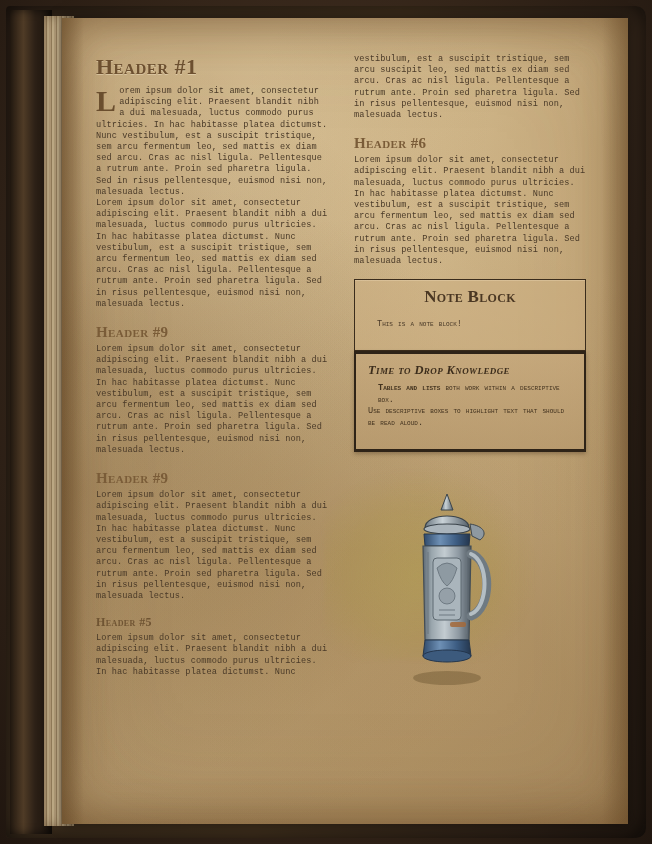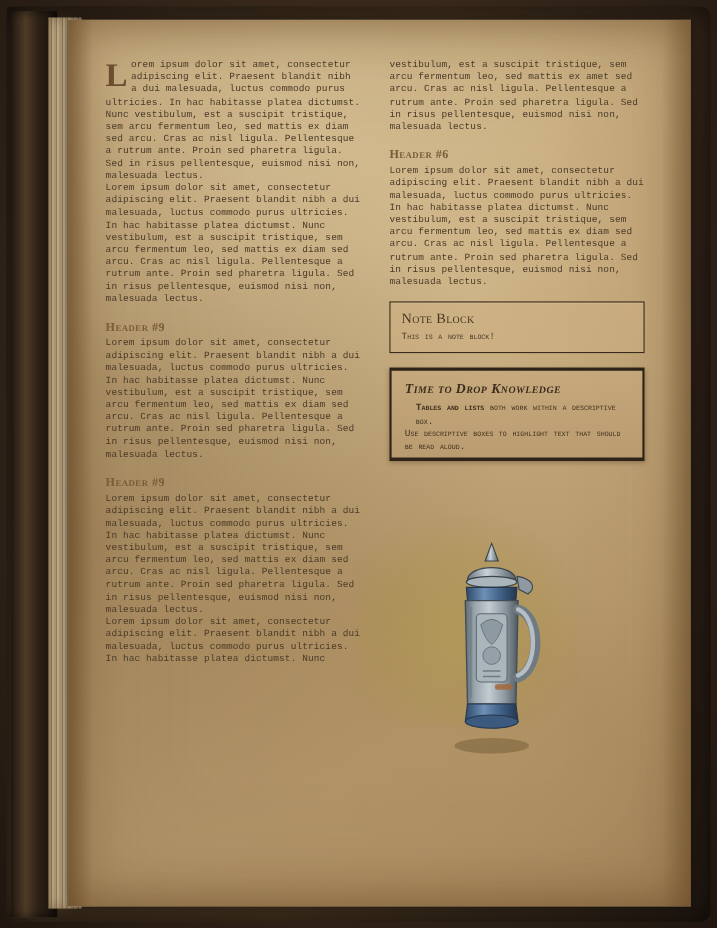--- a/index.html
+++ b/index.html
@@ -113,21 +113,21 @@
     font-size: 22px;
     letter-spacing: .5px;
     color: #6d5030;
     margin: 0 0 6px 0;
     text-shadow: 0 1px 0 rgba(255,245,220,.35);
   }
   .h2 {
     font-family: "Liberation Serif", serif;
     font-variant: small-caps;
     font-weight: bold;
-    font-size: 11px;
+    font-size: 15px;
     letter-spacing: .4px;
     color: #7a5c38;
     margin: 14px 0 3px 0;
   }
   .h3 {
     font-family: "Liberation Serif", serif;
     font-variant: small-caps;
     font-weight: bold;
     font-size: 12px;
     letter-spacing: .4px;
@@ -162,39 +162,39 @@
     position: relative;
     margin-top: 12px;
     padding: 7px 10px 9px 10px;
     background: rgba(205,176,131,.55);
     border: 1.5px solid #3a2c1c;
     box-shadow: 0 1px 0 rgba(255,240,210,.25) inset;
   }
   .note-title {
     font-family: "Liberation Serif", serif;
     font-variant: small-caps;
-    font-weight: normal;
-    font-size: 13px;
+    font-weight: bold;
+    font-size: 17px;
     color: #4a3723;
     margin: 0 0 3px 0;
     letter-spacing: .3px;
+    text-align: center;
   }
   .note-text {
     font-family: "Liberation Mono", monospace;
     font-variant: small-caps;
     font-size: 8.6px;
     color: #4a3a28;
-    margin: 0;
+    margin: 12px;
   }
 
   
   .desc-box {
     position: relative;
-    margin-top: 13px;
-    padding: 9px 12px 4px 12px;
+    padding: 9px 12px 20px 12px;
     background:
       linear-gradient(180deg, rgba(198,168,124,.75), rgba(184,154,110,.75));
     border-top: 3px solid #2e2317;
     border-bottom: 3px solid #2e2317;
     border-left: 2px solid #2e2317;
     border-right: 2px solid #2e2317;
     box-shadow: 0 2px 4px rgba(60,40,20,.35);
   }
   .desc-title {
     font-family: "Liberation Serif", serif;
@@ -315,37 +315,39 @@
       <path d="M33 152 L77 152 L79 168 L31 168 Z" fill="url(#blueG)" stroke="#27384c" stroke-width="1"></path>
       <ellipse cx="55" cy="168" rx="24" ry="6" fill="#3c5a7d" stroke="#24364d" stroke-width="1"></ellipse>
 
       <rect x="58" y="134" width="16" height="5" rx="2" fill="#a3693a" opacity=".85"></rect>
     </svg>
 
     <div id="content">
 
       <div class="col" id="col-left">
 
+        <h1 class="h1">Header #1</h1>
 
         <p class="body first"><span class="dropcap">L</span><span>orem ipsum dolor sit amet, consectetur adipiscing elit. Praesent blandit nibh a dui malesuada, luctus commodo purus ultricies. In hac habitasse platea dictumst. Nunc vestibulum, est a suscipit tristique, sem arcu fermentum leo, sed mattis ex diam sed arcu. Cras ac nisl ligula. Pellentesque a rutrum ante. Proin sed pharetra ligula. Sed in risus pellentesque, euismod nisi non, malesuada lectus.</span></p>
 
         <p class="body">Lorem ipsum dolor sit amet, consectetur adipiscing elit. Praesent blandit nibh a dui malesuada, luctus commodo purus ultricies. In hac habitasse platea dictumst. Nunc vestibulum, est a suscipit tristique, sem arcu fermentum leo, sed mattis ex diam sed arcu. Cras ac nisl ligula. Pellentesque a rutrum ante. Proin sed pharetra ligula. Sed in risus pellentesque, euismod nisi non, malesuada lectus.</p>
 
         <h2 class="h2">Header #9</h2>
         <p class="body">Lorem ipsum dolor sit amet, consectetur adipiscing elit. Praesent blandit nibh a dui malesuada, luctus commodo purus ultricies. In hac habitasse platea dictumst. Nunc vestibulum, est a suscipit tristique, sem arcu fermentum leo, sed mattis ex diam sed arcu. Cras ac nisl ligula. Pellentesque a rutrum ante. Proin sed pharetra ligula. Sed in risus pellentesque, euismod nisi non, malesuada lectus.</p>
 
         <h2 class="h2">Header #9</h2>
         <p class="body">Lorem ipsum dolor sit amet, consectetur adipiscing elit. Praesent blandit nibh a dui malesuada, luctus commodo purus ultricies. In hac habitasse platea dictumst. Nunc vestibulum, est a suscipit tristique, sem arcu fermentum leo, sed mattis ex diam sed arcu. Cras ac nisl ligula. Pellentesque a rutrum ante. Proin sed pharetra ligula. Sed in risus pellentesque, euismod nisi non, malesuada lectus.</p>
 
+        <h3 class="h3">Header #5</h3>
         <p class="body">Lorem ipsum dolor sit amet, consectetur adipiscing elit. Praesent blandit nibh a dui malesuada, luctus commodo purus ultricies. In hac habitasse platea dictumst. Nunc</p>
       </div>
 
       <div class="col" id="col-right">
 
-        <p class="body">vestibulum, est a suscipit tristique, sem arcu fermentum leo, sed mattis ex amet sed arcu. Cras ac nisl ligula. Pellentesque a rutrum ante. Proin sed pharetra ligula. Sed in risus pellentesque, euismod nisi non, malesuada lectus.</p>
+        <p class="body">vestibulum, est a suscipit tristique, sem arcu suscipit leo, sed mattis ex diam sed arcu. Cras ac nisl ligula. Pellentesque a rutrum ante. Proin sed pharetra ligula. Sed in risus pellentesque, euismod nisi non, malesuada lectus.</p>
 
         <h2 class="h2">Header #6</h2>
         <p class="body">Lorem ipsum dolor sit amet, consectetur adipiscing elit. Praesent blandit nibh a dui malesuada, luctus commodo purus ultricies. In hac habitasse platea dictumst. Nunc vestibulum, est a suscipit tristique, sem arcu fermentum leo, sed mattis ex diam sed arcu. Cras ac nisl ligula. Pellentesque a rutrum ante. Proin sed pharetra ligula. Sed in risus pellentesque, euismod nisi non, malesuada lectus.</p>
 
         <div class="note-block">
           <p class="note-title">Note Block</p>
           <p class="note-text">This is a note block!</p>
         </div>
 
         <div class="desc-box">

